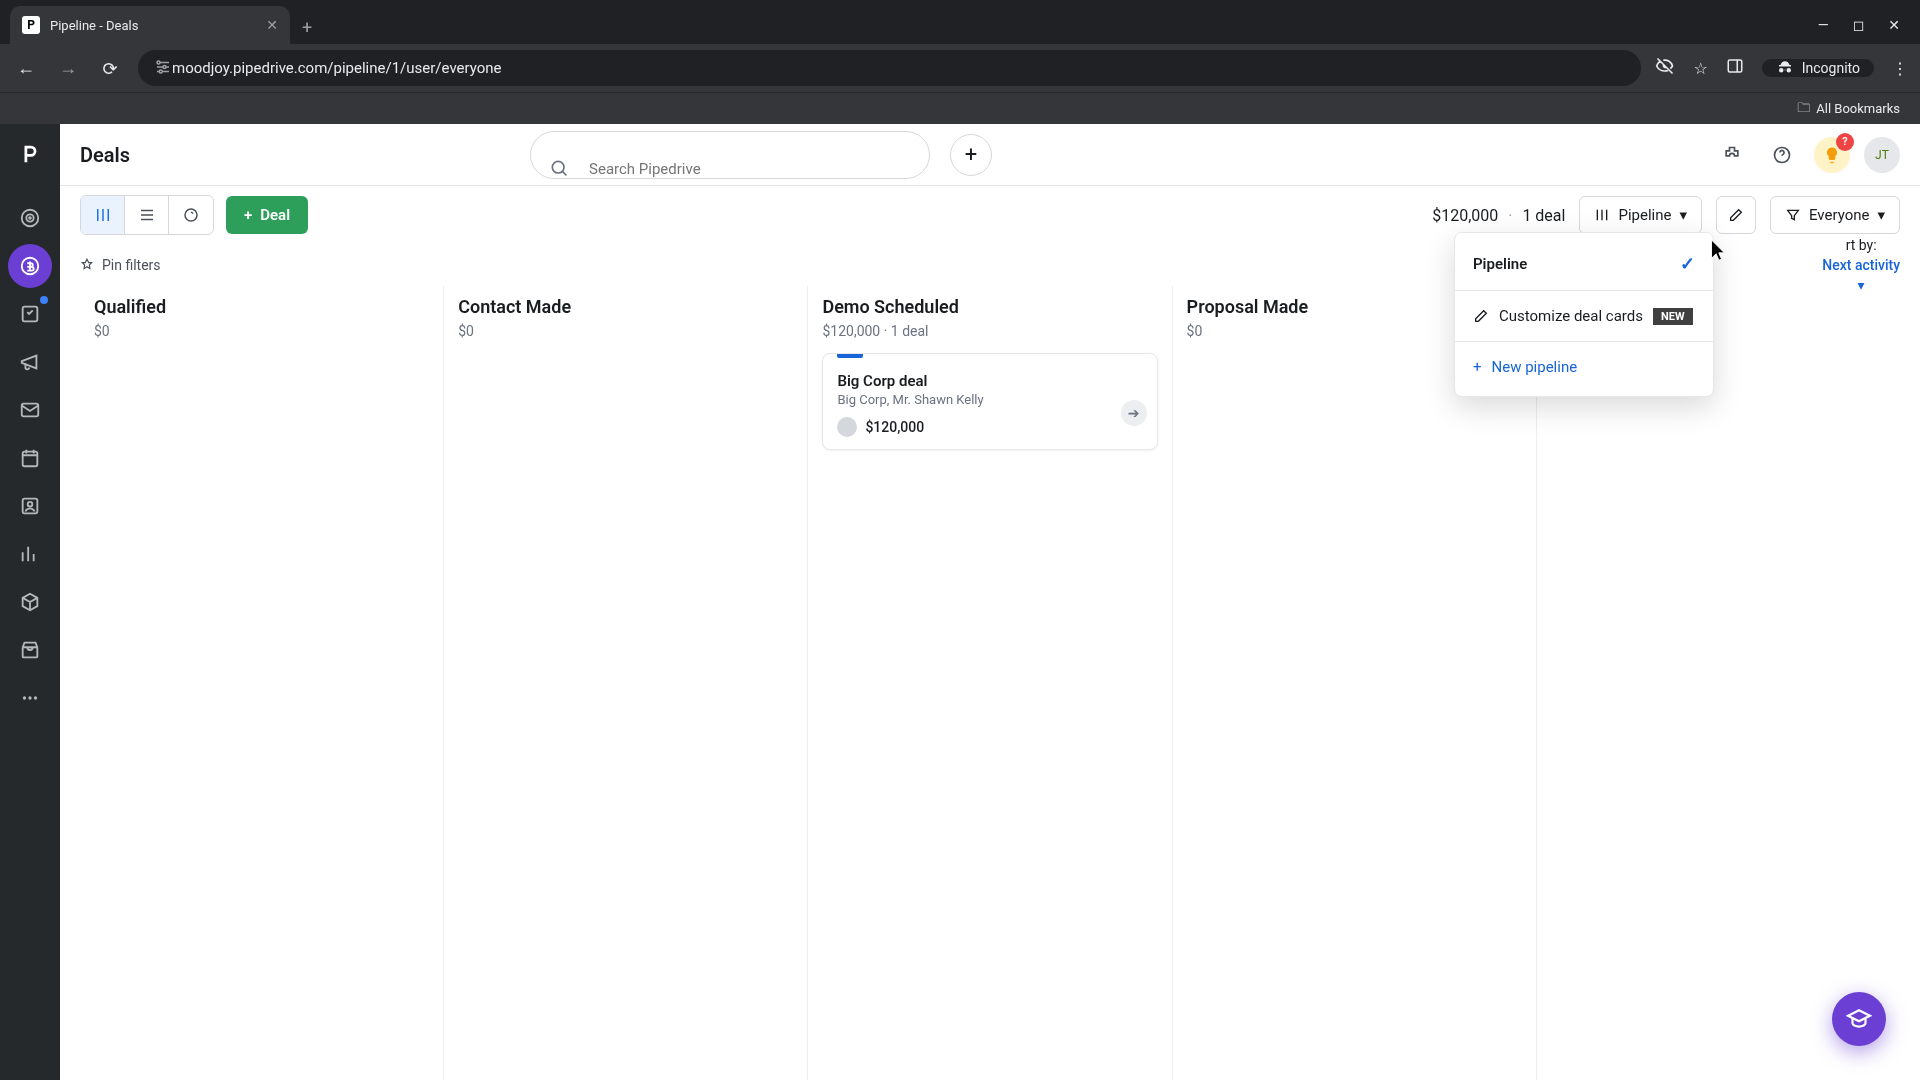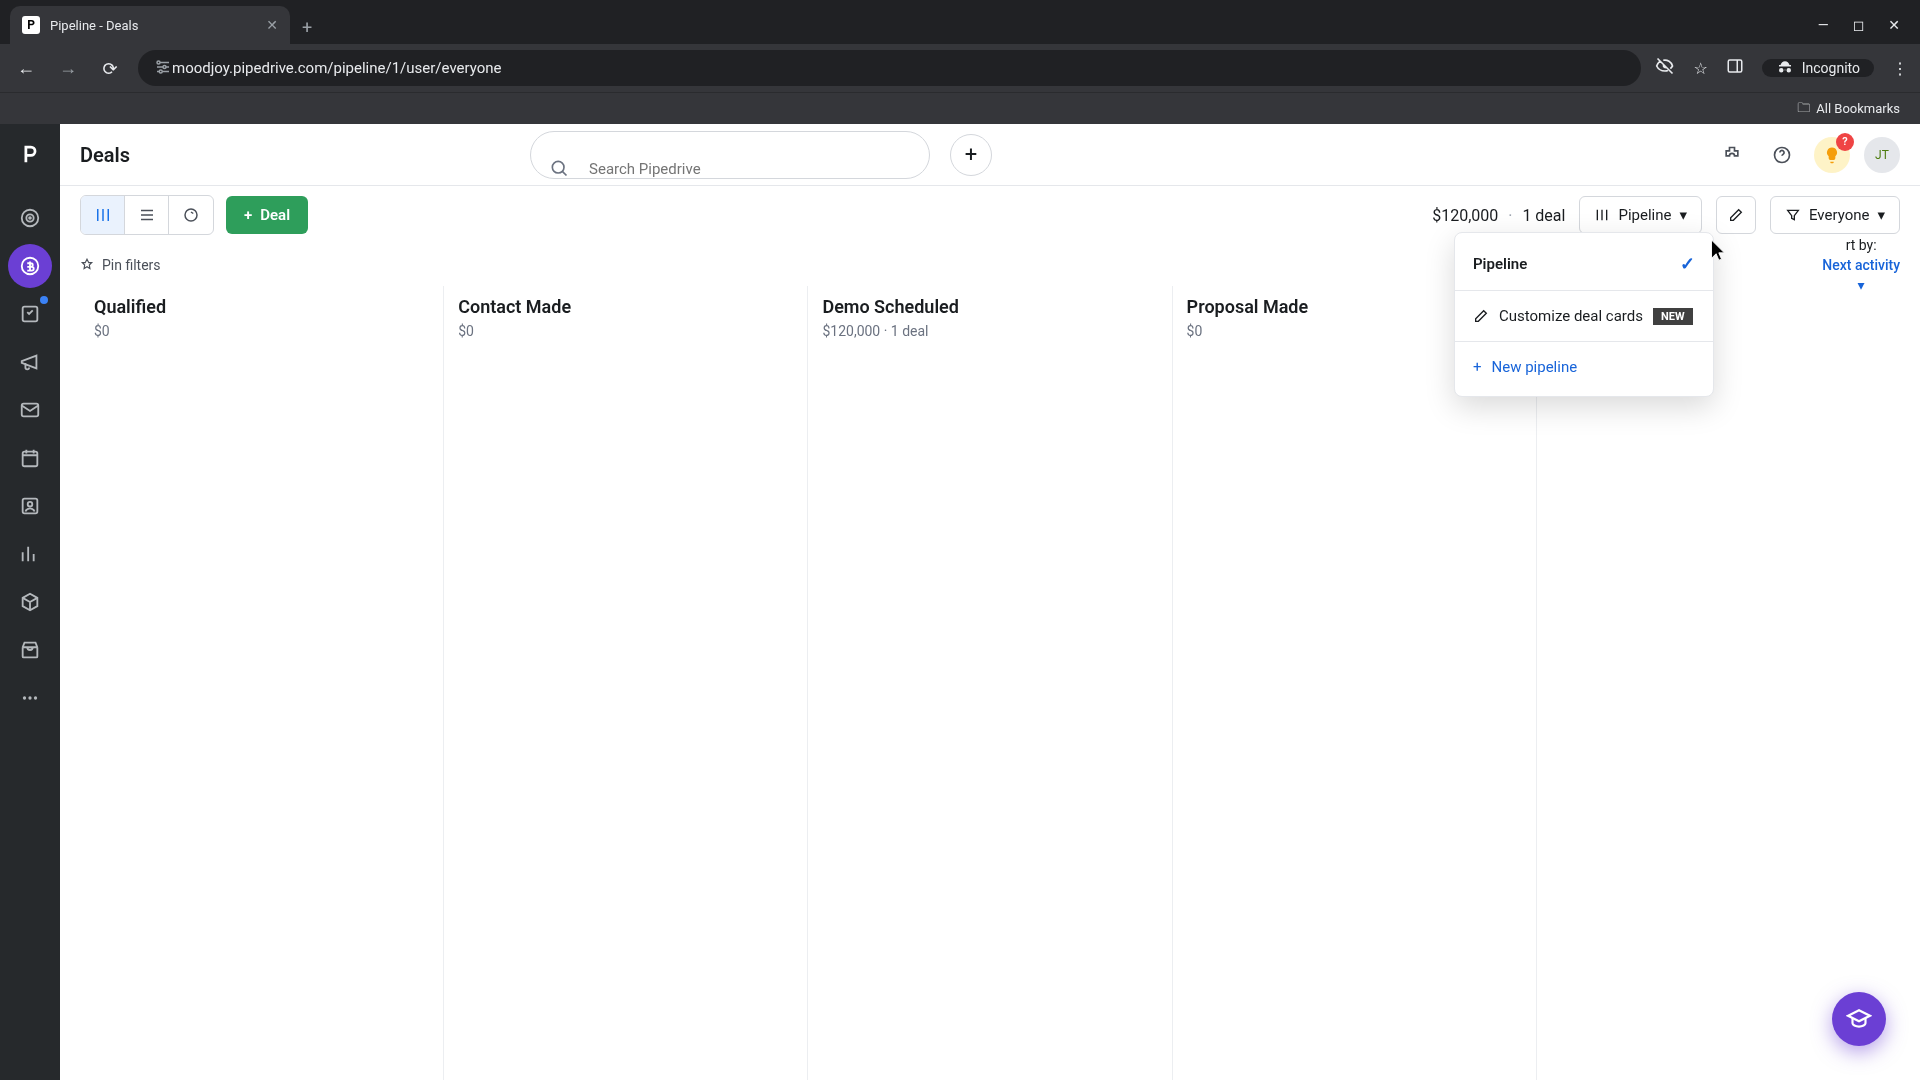--- a/index.html
+++ b/index.html
@@ -366,20 +366,30 @@
         <div class="col-header">Qualified</div>
         <div class="col-sub">$0</div>
       </div>
       <div class="column">
         <div class="col-header">Contact Made</div>
         <div class="col-sub">$0</div>
       </div>
       <div class="column">
         <div class="col-header">Demo Scheduled</div>
         <div class="col-sub">$120,000 · 1 deal</div>
+        <div class="deal-card">
+          <div class="stripe"></div>
+          <div class="deal-title">Big Corp deal</div>
+          <div class="deal-sub">Big Corp, Mr. Shawn Kelly</div>
+          <div class="deal-meta">
+            <div class="mini-avatar"></div>
+            <div class="deal-amount">$120,000</div>
+          </div>
+          <div class="go">➔</div>
+        </div>
       </div>
       <div class="column">
         <div class="col-header">Proposal Made</div>
         <div class="col-sub">$0</div>
       </div>
       <div class="column">
         <div class="col-header">Started</div>
         <div class="col-sub"></div>
       </div>
     </div>

